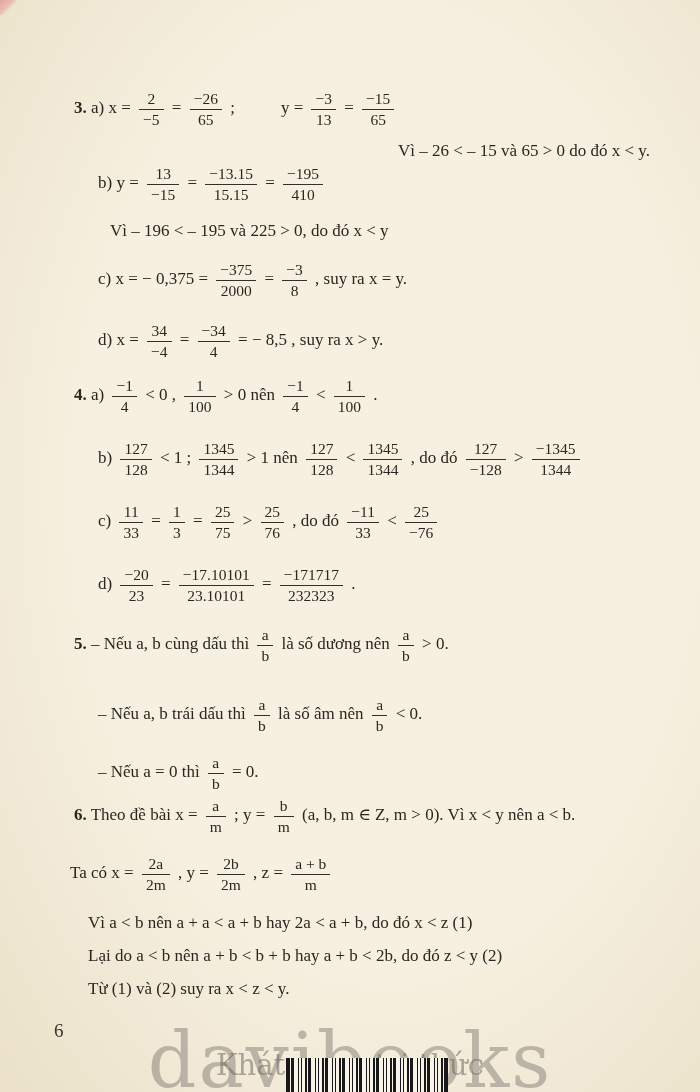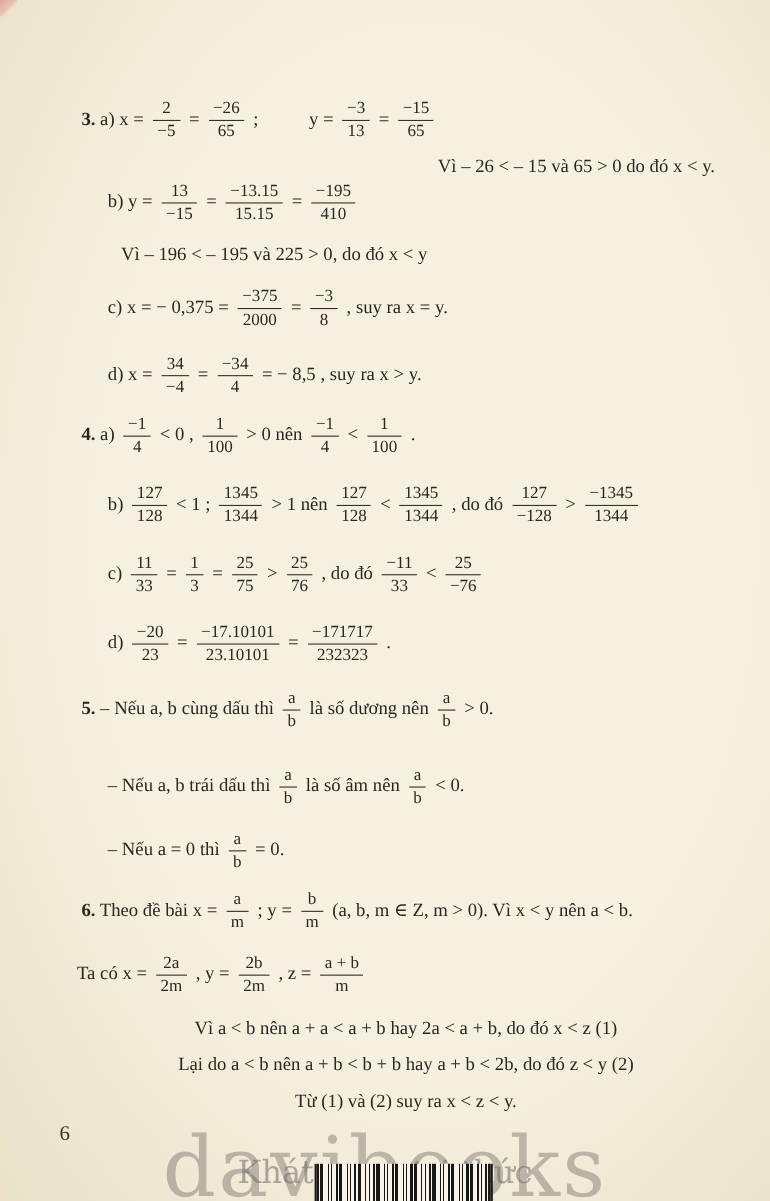--- a/index.html
+++ b/index.html
@@ -9,21 +9,21 @@
     background: radial-gradient(ellipse at 55% 45%, #f6f0e0 55%, #ebe1c9 100%);
     font-family: "Liberation Serif", "DejaVu Serif", serif;
     font-size: 17px; color: #2b2620;
   }
   .content { position: relative; padding: 88px 50px 0 62px; }
   .line { line-height: 24px; white-space: normal; }
   .line .bold { font-weight: bold; }
   .item  { margin-left: 12px; }
   .sub   { margin-left: 36px; }
   .text  { margin-left: 30px; }
-  .text2 { margin-left: 26px; text-align: center; }
+  .text2 { margin-left: 26px; }
   .flush { margin-left: 8px; }
   .para  { margin-left: 0; text-indent: 24px; text-align: justify; line-height: 28px; }
   .frac { display: inline-block; text-align: center; vertical-align: middle; margin: 2px 4px; }
   .fnum { display: block; padding: 0 4px 1px; border-bottom: 1.4px solid #353027; font-size: 15.5px; line-height: 18px; }
   .fden { display: block; padding: 1px 4px 0; font-size: 15.5px; line-height: 18px; }
   .gap  { display: inline-block; }
   .page-number { position: absolute; left: 54px; top: 1020px; font-size: 19px; color: #3a352c; }
   .wm-main {
     position: absolute; left: 0; width: 100%; top: 1016px; text-align: center;
     font-size: 76px; letter-spacing: 2px; color: rgba(125,120,113,0.48);
@@ -57,21 +57,21 @@
     <div class="line sub" style="margin-bottom: 13px;">b) y = <span class="frac"><span class="fnum">13</span><span class="fden">−15</span></span> = <span class="frac"><span class="fnum">−13.15</span><span class="fden">15.15</span></span> = <span class="frac"><span class="fnum">−195</span><span class="fden">410</span></span></div>
     <div class="line text" style="margin-bottom: 16px; margin-left: 48px;">Vì – 196 &lt; – 195 và 225 &gt; 0, do đó x &lt; y</div>
     <div class="line sub" style="margin-bottom: 18px;">c) x = − 0,375 = <span class="frac"><span class="fnum">−375</span><span class="fden">2000</span></span> = <span class="frac"><span class="fnum">−3</span><span class="fden">8</span></span> , suy ra x = y.</div>
     <div class="line sub" style="margin-bottom: 12px;">d) x = <span class="frac"><span class="fnum">34</span><span class="fden">−4</span></span> = <span class="frac"><span class="fnum">−34</span><span class="fden">4</span></span> = − 8,5 ,  suy ra x &gt; y.</div>
     <div class="line item" style="margin-bottom: 20px;"><span class="bold">4.</span> a) <span class="frac"><span class="fnum">−1</span><span class="fden">4</span></span> &lt; 0 , <span class="frac"><span class="fnum">1</span><span class="fden">100</span></span> &gt; 0 nên <span class="frac"><span class="fnum">−1</span><span class="fden">4</span></span> &lt; <span class="frac"><span class="fnum">1</span><span class="fden">100</span></span> .</div>
     <div class="line sub" style="margin-bottom: 20px;">b) <span class="frac"><span class="fnum">127</span><span class="fden">128</span></span> &lt; 1 ; <span class="frac"><span class="fnum">1345</span><span class="fden">1344</span></span> &gt; 1 nên <span class="frac"><span class="fnum">127</span><span class="fden">128</span></span> &lt; <span class="frac"><span class="fnum">1345</span><span class="fden">1344</span></span> , do đó <span class="frac"><span class="fnum">127</span><span class="fden">−128</span></span> &gt; <span class="frac"><span class="fnum">−1345</span><span class="fden">1344</span></span></div>
     <div class="line sub" style="margin-bottom: 20px;">c) <span class="frac"><span class="fnum">11</span><span class="fden">33</span></span> = <span class="frac"><span class="fnum">1</span><span class="fden">3</span></span> = <span class="frac"><span class="fnum">25</span><span class="fden">75</span></span> &gt; <span class="frac"><span class="fnum">25</span><span class="fden">76</span></span> , do đó <span class="frac"><span class="fnum">−11</span><span class="fden">33</span></span> &lt; <span class="frac"><span class="fnum">25</span><span class="fden">−76</span></span></div>
     <div class="line sub" style="margin-bottom: 17px;">d) <span class="frac"><span class="fnum">−20</span><span class="fden">23</span></span> = <span class="frac"><span class="fnum">−17.10101</span><span class="fden">23.10101</span></span> = <span class="frac"><span class="fnum">−171717</span><span class="fden">232323</span></span> .</div>
     <div class="line item" style="margin-bottom: 16px;"><span class="bold">5.</span> – Nếu a, b cùng dấu thì <span class="frac"><span class="fnum">a</span><span class="fden">b</span></span> là số dương nên <span class="frac"><span class="fnum">a</span><span class="fden">b</span></span> &gt; 0.</div>
     <div class="line sub" style="margin-bottom: 15px; margin-top: 27px;">– Nếu a, b trái dấu thì <span class="frac"><span class="fnum">a</span><span class="fden">b</span></span> là số âm nên <span class="frac"><span class="fnum">a</span><span class="fden">b</span></span> &lt; 0.</div>
-    <div class="line sub" style="margin-bottom: 12px;">– Nếu a = 0 thì <span class="frac"><span class="fnum">a</span><span class="fden">b</span></span> = 0.</div>
+    <div class="line sub" style="">– Nếu a = 0 thì <span class="frac"><span class="fnum">a</span><span class="fden">b</span></span> = 0.</div>
     <div class="line item" style="margin-bottom: 15px;"><span class="bold">6.</span> Theo đề bài x = <span class="frac"><span class="fnum">a</span><span class="fden">m</span></span> ; y = <span class="frac"><span class="fnum">b</span><span class="fden">m</span></span> (a, b, m ∈ Z, m &gt; 0). Vì x &lt; y nên a &lt; b.</div>
     <div class="line flush" style="margin-bottom: 15px;">Ta có x = <span class="frac"><span class="fnum">2a</span><span class="fden">2m</span></span> , y = <span class="frac"><span class="fnum">2b</span><span class="fden">2m</span></span> , z = <span class="frac"><span class="fnum">a + b</span><span class="fden">m</span></span></div>
     <div class="line text2" style="margin-bottom: 9px;">Vì a &lt; b nên a + a &lt; a + b hay 2a &lt; a + b, do đó x &lt; z (1)</div>
     <div class="line text2" style="margin-bottom: 9px;">Lại do a &lt; b nên a + b &lt; b + b hay a + b &lt; 2b, do đó z &lt; y (2)</div>
     <div class="line text2" style="margin-bottom: 4px;">Từ (1) và (2) suy ra x &lt; z &lt; y.</div>
   </div>
 
 <div class="wm-main">davibooks</div>
 <div class="wm-sub">Khát vọng tri thức</div>
 <div class="page-number">6</div>

